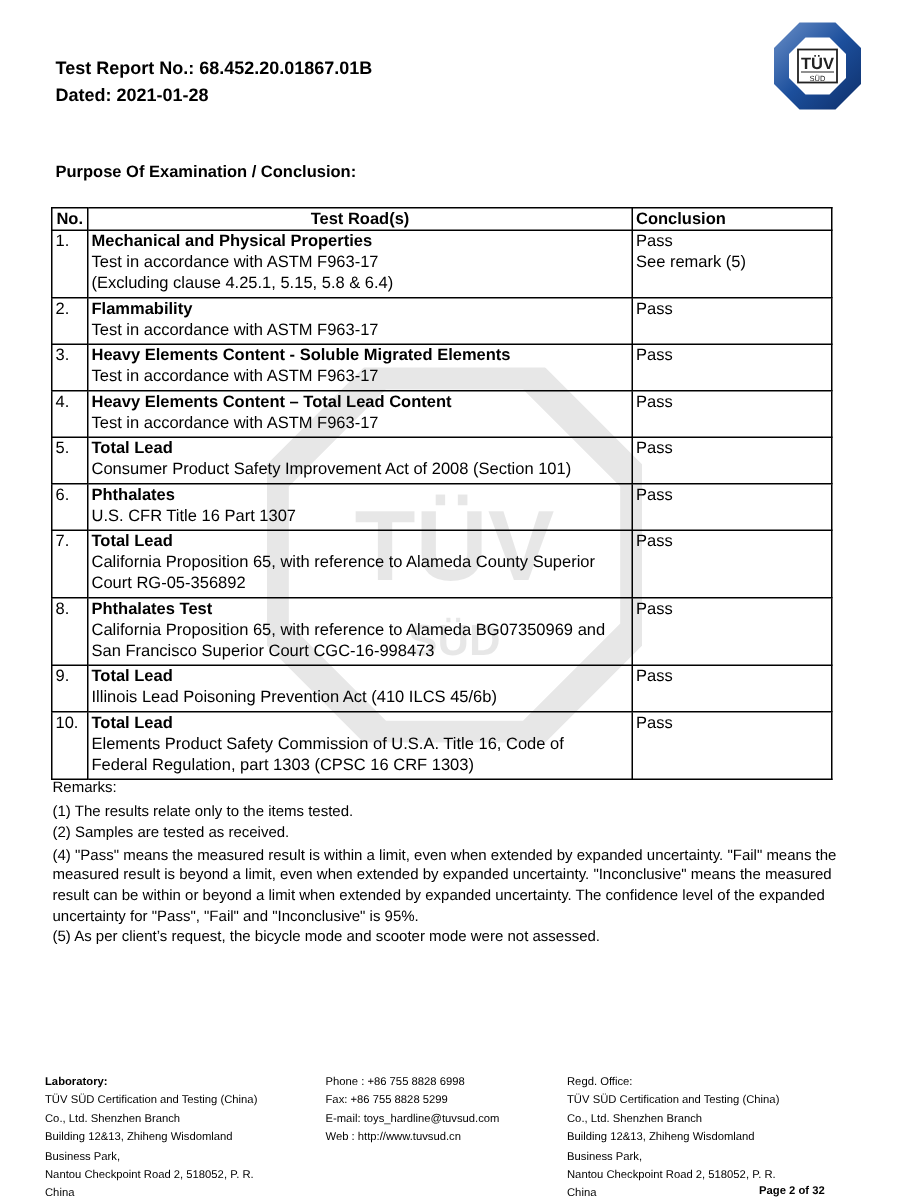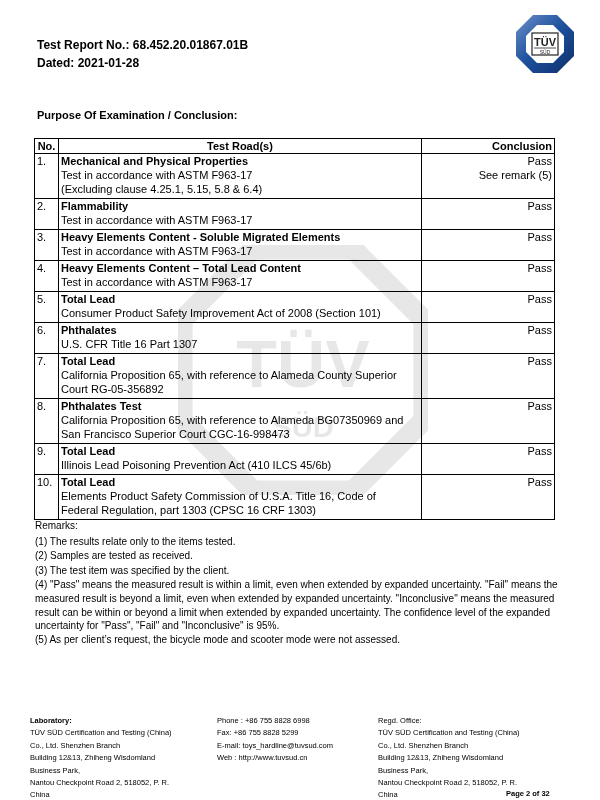--- a/index.html
+++ b/index.html
@@ -12,21 +12,21 @@
 
   .logo { left:515px; top:14px; width:60px; height:60px; }
 
   .purpose { left:37px; top:109px; font-size:11px; font-weight:bold; }
 
   .watermark { left:178px; top:245px; width:250px; height:250px; opacity:0.09; pointer-events:none; }
 
   table.res { position:absolute; left:34px; top:138px; width:521px; border-collapse:collapse; font-size:11px; line-height:14px; }
   table.res td, table.res th { border:1px solid #000; padding:0 2px; vertical-align:top; }
   table.res th { font-weight:bold; text-align:center; height:14px; }
-  table.res th.concl, table.res td.concl { text-align:right; }
+  table.res th.concl, table.res td.concl { text-align:left; }
   col.c1 { width:24px; }
   col.c3 { width:133px; }
   .title-b { font-weight:bold; }
   .cell-inner { padding-bottom:2px; }
 
   .remarks { left:35px; top:519px; width:535px; font-size:10px; line-height:14.6px; }
   .remarks p { margin:0; }
 
   .footer { top:715px; font-size:7.5px; line-height:12.4px; }
   .footer p { margin:0; white-space:nowrap; }
@@ -204,21 +204,20 @@
           <div>Pass</div>
         </td>
       </tr>
     </tbody>
 </table>
 
 <div class="abs remarks">
   <p style="margin-bottom:1px;">Remarks:</p>
   <p>(1) The results relate only to the items tested.</p>
   <p>(2) Samples are tested as received.</p>
-  <p>(3) The test item was specified by the client.</p>
   <p style="line-height:13.6px;">(4) "Pass" means the measured result is within a limit, even when extended by expanded uncertainty. "Fail" means the measured result is beyond a limit, even when extended by expanded uncertainty. "Inconclusive" means the measured result can be within or beyond a limit when extended by expanded uncertainty. The confidence level of the expanded uncertainty for "Pass", "Fail" and "Inconclusive" is 95%.</p>
   <p>(5) As per client’s request, the bicycle mode and scooter mode were not assessed.</p>
 </div>
 
 <div class="abs footer f1">
   <p style="font-weight:bold;">Laboratory:</p>
   <p>TÜV SÜD Certification and Testing (China)</p>
   <p>Co., Ltd. Shenzhen Branch</p>
   <p>Building 12&amp;13, Zhiheng Wisdomland</p>
   <p>Business Park,</p>

